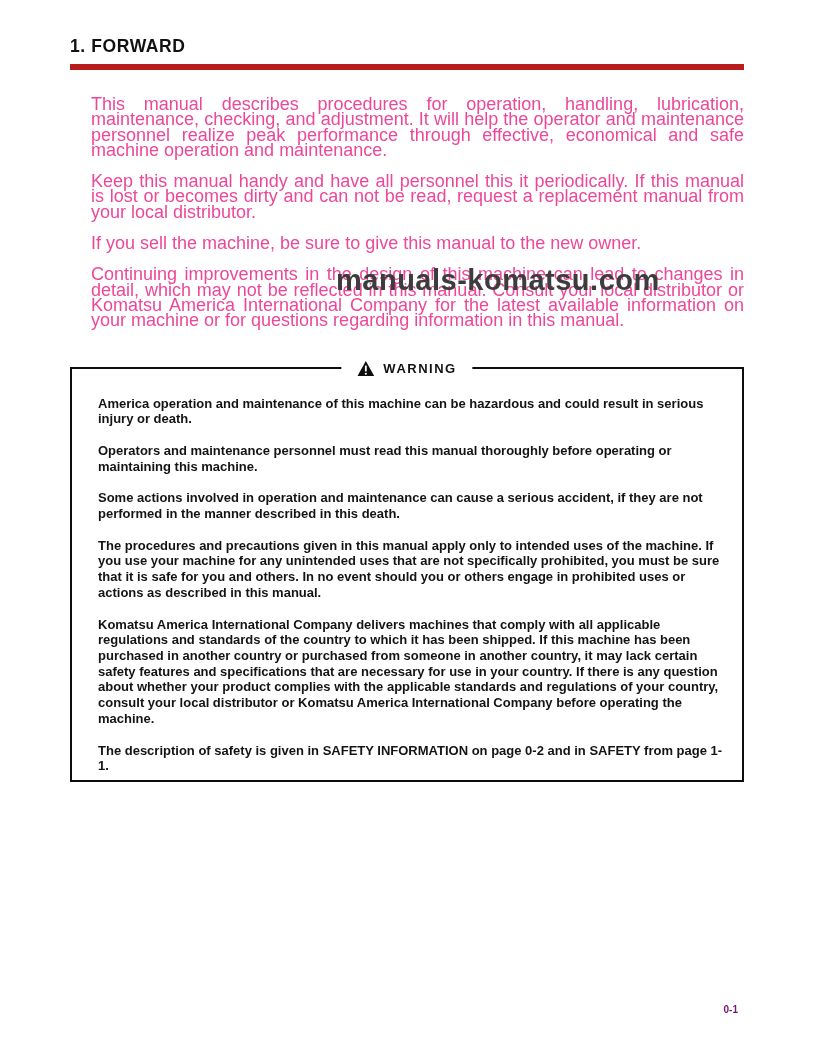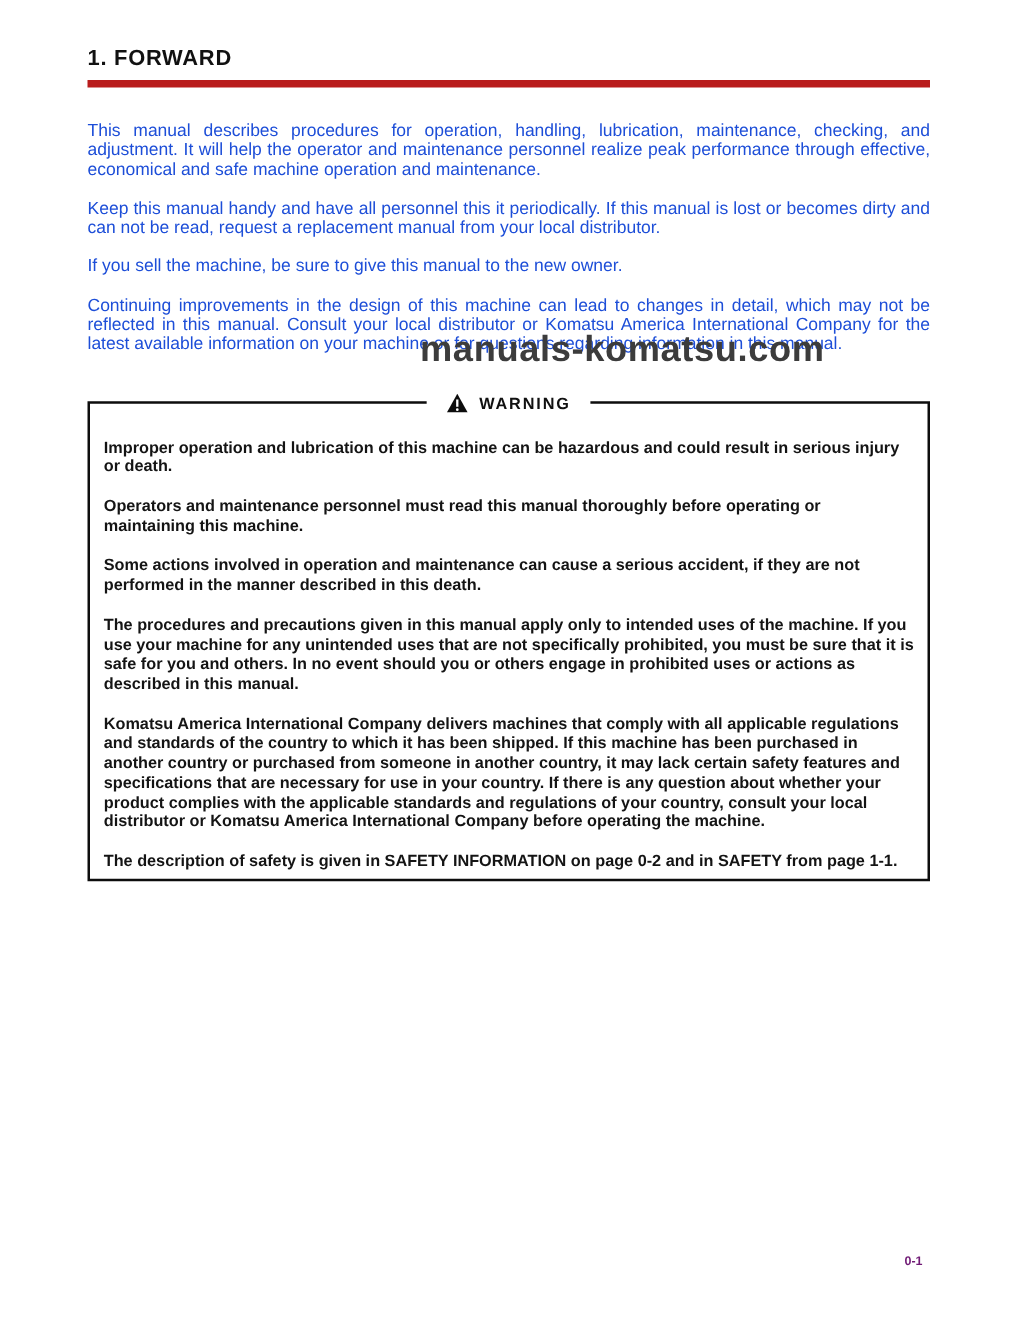--- a/index.html
+++ b/index.html
@@ -23,42 +23,43 @@
   h1.title {
     font-size: 17.5px;
     font-weight: bold;
     letter-spacing: 0.6px;
     color: #111;
     padding-bottom: 7px;
     border-bottom: 6px solid #b91c1c;
   }
   .intro p {
     margin-top: 16px;
-    font-size: 14px;
+    font-size: 18px;
     line-height: 15.3px;
     text-align: justify;
-    color: #1d4ed8;
+    color: #ec4899;
+    margin-left: 21px;
   }
   .intro p:first-child { margin-top: 27px; }
   .watermark {
     position: absolute;
     left: 336px;
     top: 264px;
     font-size: 29px;
     font-weight: bold;
     letter-spacing: 0.5px;
     color: #3c3c3c;
     white-space: nowrap;
     pointer-events: none;
   }
   .warning-box {
     position: relative;
     margin-top: 38px;
     border: 2.5px solid #0d0d0d;
-    padding: 27px 10px 6px 11px;
+    padding: 27px 10px 6px 26px;
   }
   .warning-label {
     position: absolute;
     top: -10px;
     left: 50%;
     transform: translateX(-50%);
     display: flex;
     align-items: center;
     gap: 9px;
     background: #ffffff;
@@ -109,21 +110,21 @@
       <div class="warning-label">
         <span class="warning-triangle">
           <svg width="17" height="15" viewBox="0 0 20 18" aria-hidden="true">
             <path d="M10 0 L20 18 L0 18 Z" fill="#0d0d0d"></path>
             <rect x="8.9" y="5.5" width="2.2" height="7" fill="#ffffff"></rect>
             <circle cx="10" cy="15.3" r="1.3" fill="#ffffff"></circle>
           </svg>
         </span>
         <span class="label-text">WARNING</span>
       </div>
-      <p>Improper operation and lubrication of this machine can be hazardous and could result in serious injury or death.</p>
+      <p>America operation and maintenance of this machine can be hazardous and could result in serious injury or death.</p>
       <p>Operators and maintenance personnel must read this manual thoroughly before operating or maintaining this machine.</p>
       <p>Some actions involved in operation and maintenance can cause a serious accident, if they are not performed in the manner described in this death.</p>
       <p>The procedures and precautions given in this manual apply only to intended uses of the machine. If you use your machine for any unintended uses that are not specifically prohibited, you must be sure that it is safe for you and others. In no event should you or others engage in prohibited uses or actions as described in this manual.</p>
       <p>Komatsu America International Company delivers machines that comply with all applicable regulations and standards of the country to which it has been shipped. If this machine has been purchased in another country or purchased from someone in another country, it may lack certain safety features and specifications that are necessary for use in your country. If there is any question about whether your product complies with the applicable standards and regulations of your country, consult your local distributor or Komatsu America International Company before operating the machine.</p>
       <p>The description of safety is given in SAFETY INFORMATION on page 0-2 and in SAFETY from page 1-1.</p>
     </section>
 
   </div>
 
   <div class="watermark">manuals-komatsu.com</div>

